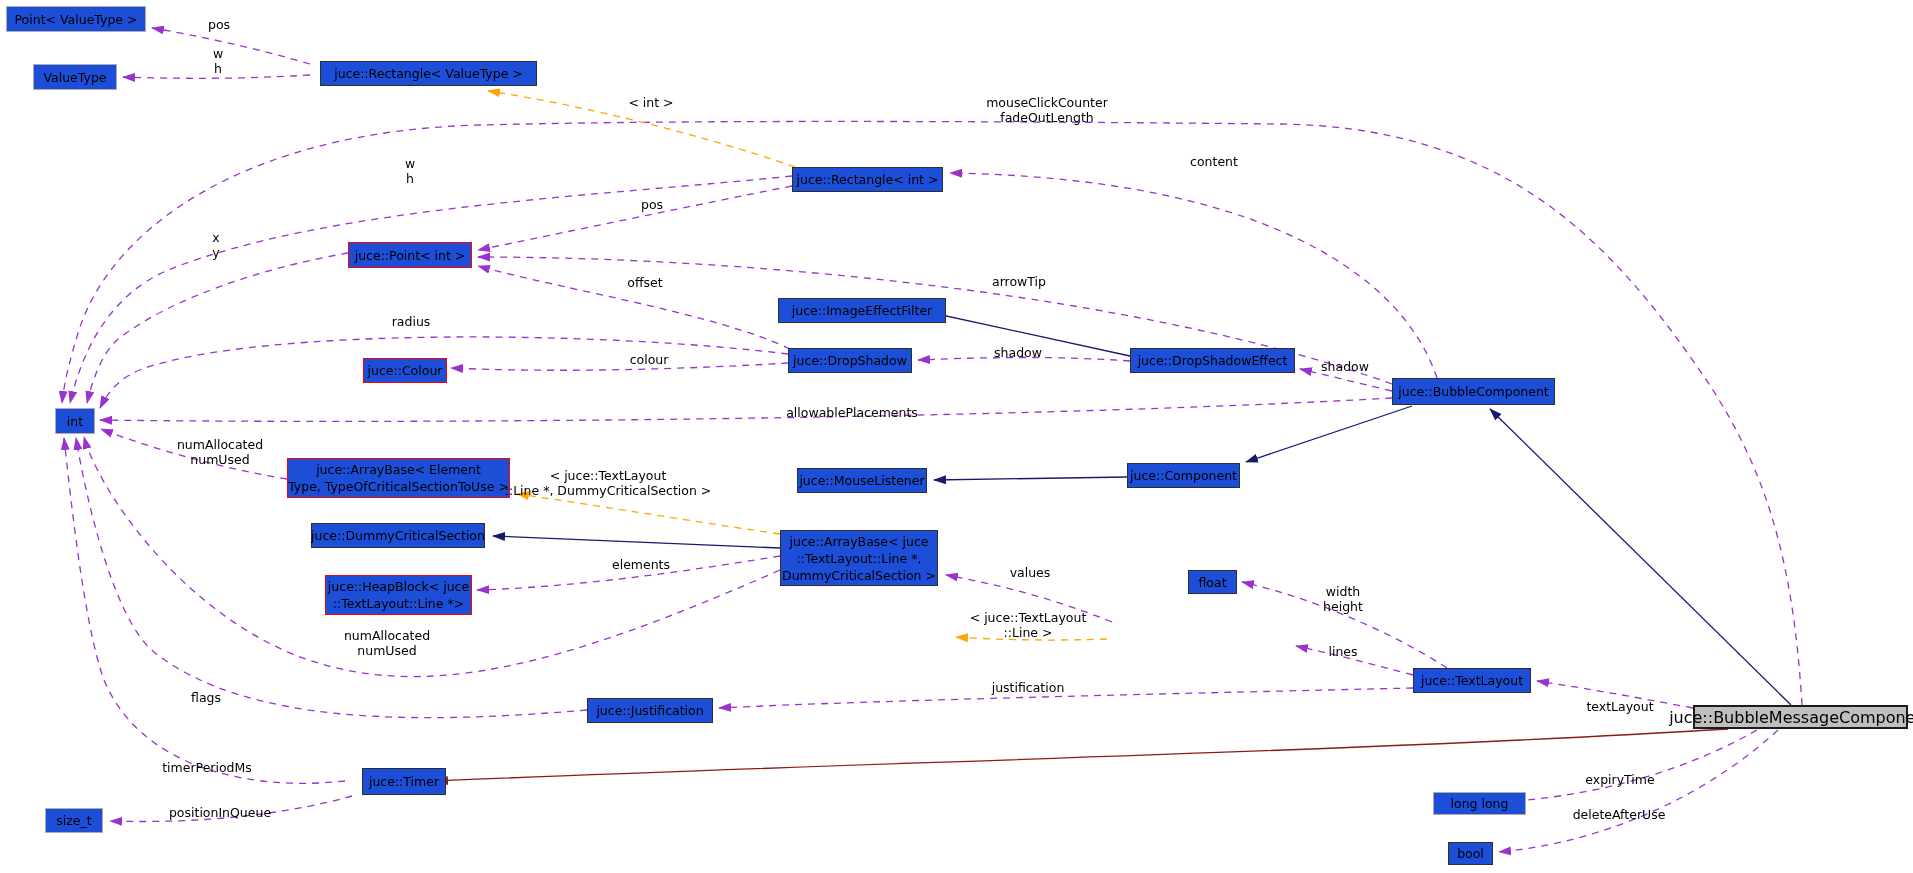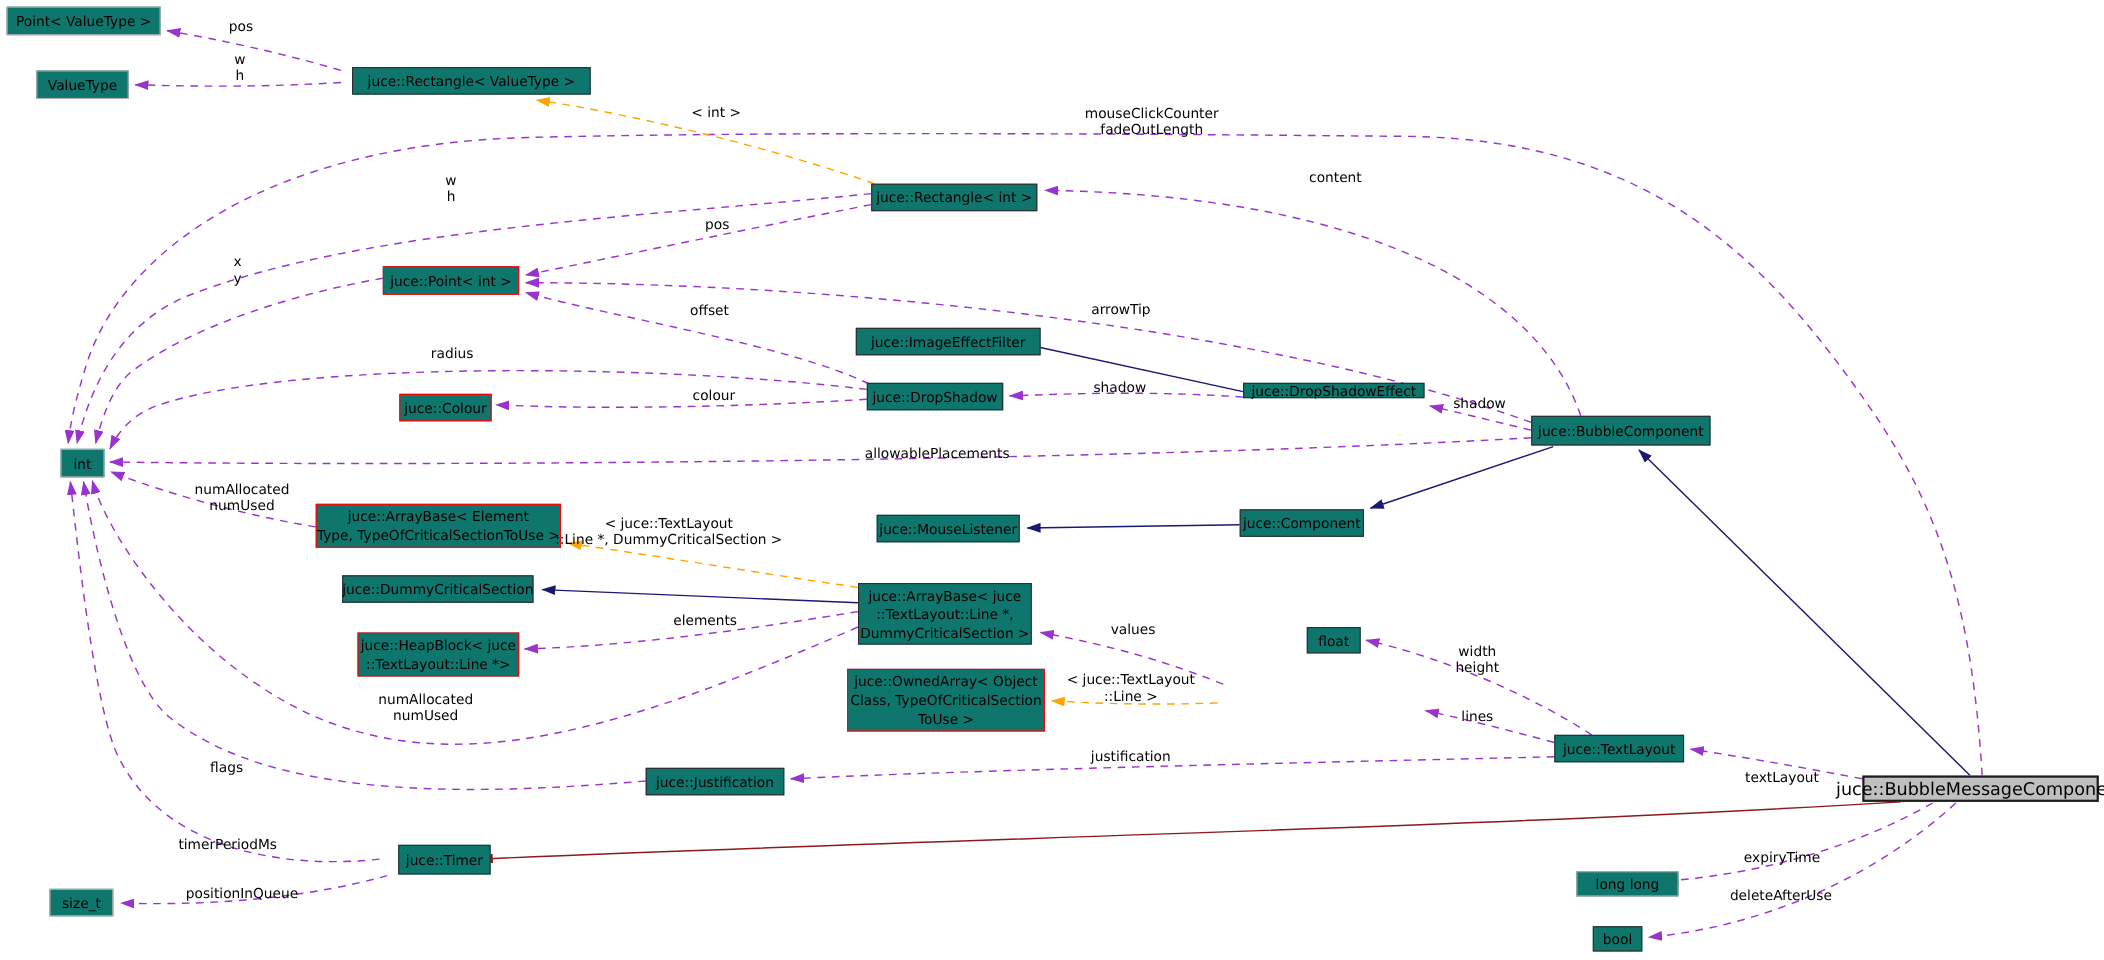--- a/index.html
+++ b/index.html
@@ -2,21 +2,21 @@
 <html><head>
 <meta charset="utf-8">
 <style>
   html,body{margin:0;padding:0;background:#ffffff;}
   #canvas{
     position:relative;width:1913px;height:873px;background:#ffffff;overflow:hidden;
     font-family:"DejaVu Sans","Liberation Sans",sans-serif;
   }
   #edges{position:absolute;left:0;top:0;width:1913px;height:873px;}
   .node{
-    position:absolute;box-sizing:border-box;background:#0f766e;
+    position:absolute;box-sizing:border-box;background:#1d4ed8;
     display:flex;align-items:center;justify-content:center;text-align:center;
     font-size:12.5px;line-height:17px;color:#000;white-space:pre-line;z-index:2;
   }
   .node.linked{border:1.4px solid #2e2e2e;}
   .node.unlinked{border:1.2px solid #acacac;}
   .node.truncated{border:1.4px solid #ff0000;}
   .node.current{border:2.2px solid #1c1c1c;background:#bfbfbf;font-size:16px;}
   .edge-label{
     position:absolute;transform:translate(-50%,-50%);
     font-size:12.5px;line-height:15px;color:#000;text-align:center;
@@ -89,37 +89,34 @@
     <path class="inherit-private" d="M1728,729 C1350,752 850,763 436,781" marker-end="url(#ah-maroon)"></path>
   </svg>
 
   <div class="node unlinked" style="left:6px;top:6px;width:140px;height:26px;">Point&lt; ValueType &gt;</div>
   <div class="node unlinked" style="left:33px;top:64px;width:84px;height:26px;">ValueType</div>
   <div class="node linked" style="left:310px;top:61px;width:217px;height:25px;margin-left:10px;">juce::Rectangle&lt; ValueType &gt;</div>
   <div class="node linked" style="left:792px;top:167px;width:151px;height:25px;">juce::Rectangle&lt; int &gt;</div>
   <div class="node truncated" style="left:348px;top:242px;width:124px;height:26px;">juce::Point&lt; int &gt;</div>
   <div class="node linked" style="left:778px;top:298px;width:168px;height:25px;">juce::ImageEffectFilter</div>
   <div class="node linked" style="left:788px;top:348px;width:124px;height:25px;">juce::DropShadow</div>
-  <div class="node linked" style="left:1130px;top:348px;width:165px;height:14px;">juce::DropShadowEffect</div>
+  <div class="node linked" style="left:1130px;top:348px;width:165px;height:25px;">juce::DropShadowEffect</div>
   <div class="node linked" style="left:1392px;top:378px;width:163px;height:27px;">juce::BubbleComponent</div>
   <div class="node truncated" style="left:363px;top:358px;width:84px;height:25px;">juce::Colour</div>
   <div class="node unlinked" style="left:55px;top:408px;width:40px;height:26px;">int</div>
   <div class="node truncated" style="left:287px;top:458px;width:223px;height:40px;">juce::ArrayBase&lt; Element
 Type, TypeOfCriticalSectionToUse &gt;</div>
   <div class="node linked" style="left:797px;top:468px;width:130px;height:25px;">juce::MouseListener</div>
   <div class="node linked" style="left:1127px;top:463px;width:113px;height:25px;">juce::Component</div>
   <div class="node linked" style="left:311px;top:523px;width:174px;height:25px;">juce::DummyCriticalSection</div>
   <div class="node linked" style="left:780px;top:530px;width:158px;height:56px;">juce::ArrayBase&lt; juce
 ::TextLayout::Line *,
 DummyCriticalSection &gt;</div>
   <div class="node truncated" style="left:325px;top:575px;width:147px;height:40px;">juce::HeapBlock&lt; juce
 ::TextLayout::Line *&gt;</div>
-  <div class="node truncated" style="left:770px;top:608px;width:180px;height:57px;">juce::OwnedArray&lt; Object
-Class, TypeOfCriticalSection
-ToUse &gt;</div>
   <div class="node linked" style="left:1188px;top:570px;width:49px;height:24px;">float</div>
   <div class="node linked" style="left:1413px;top:668px;width:118px;height:25px;">juce::TextLayout</div>
   <div class="node linked" style="left:587px;top:698px;width:126px;height:25px;">juce::Justification</div>
   <div class="node linked" style="left:345px;top:768px;width:84px;height:27px;margin-left:17px;">juce::Timer</div>
   <div class="node current" style="left:1693px;top:705px;width:215px;height:24px;">juce::BubbleMessageComponent</div>
   <div class="node unlinked" style="left:1433px;top:792px;width:93px;height:23px;">long long</div>
   <div class="node linked" style="left:1448px;top:842px;width:45px;height:23px;">bool</div>
   <div class="node unlinked" style="left:45px;top:808px;width:58px;height:25px;text-align:right;">size_t</div>
 
   <div class="edge-label" style="left:219px;top:24px;">pos</div>

